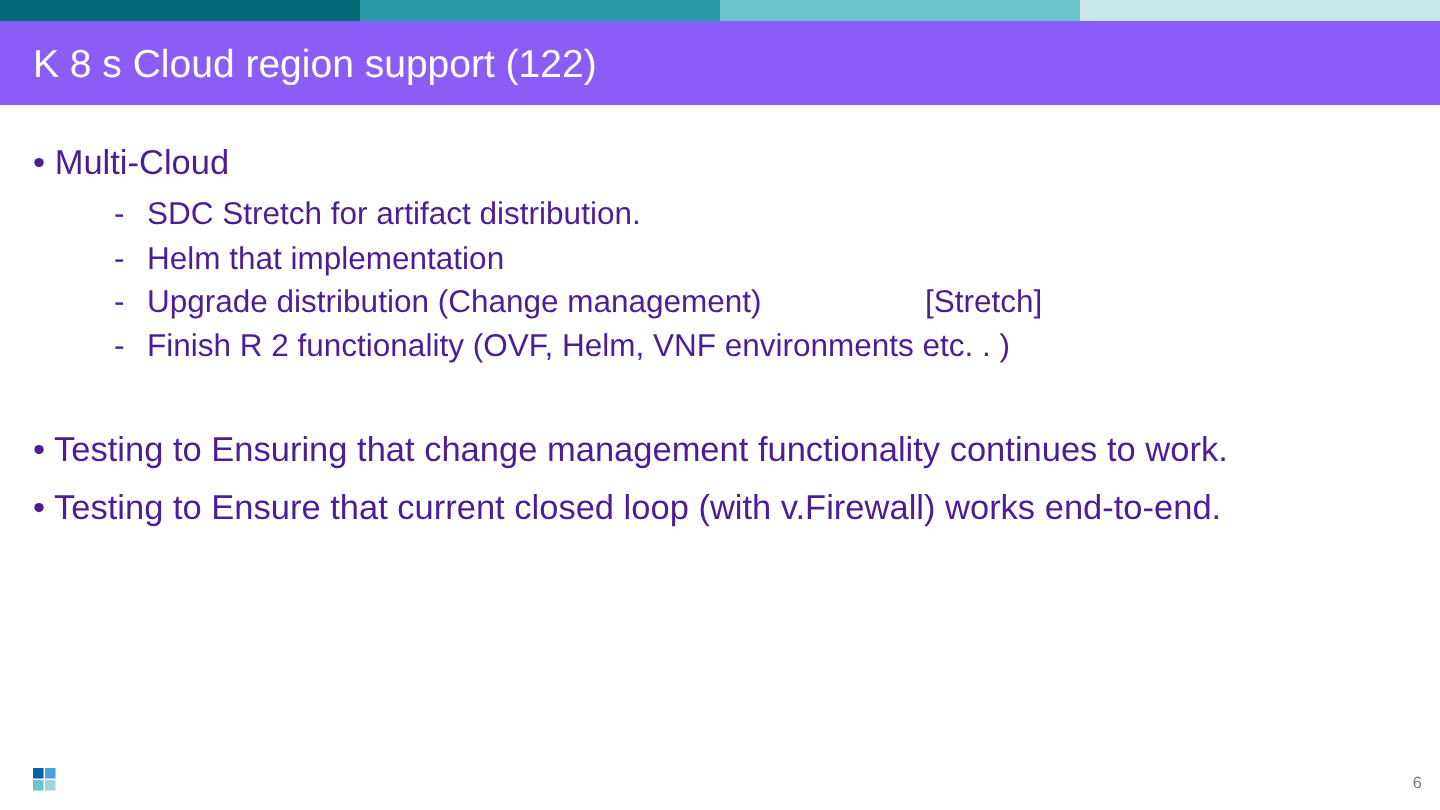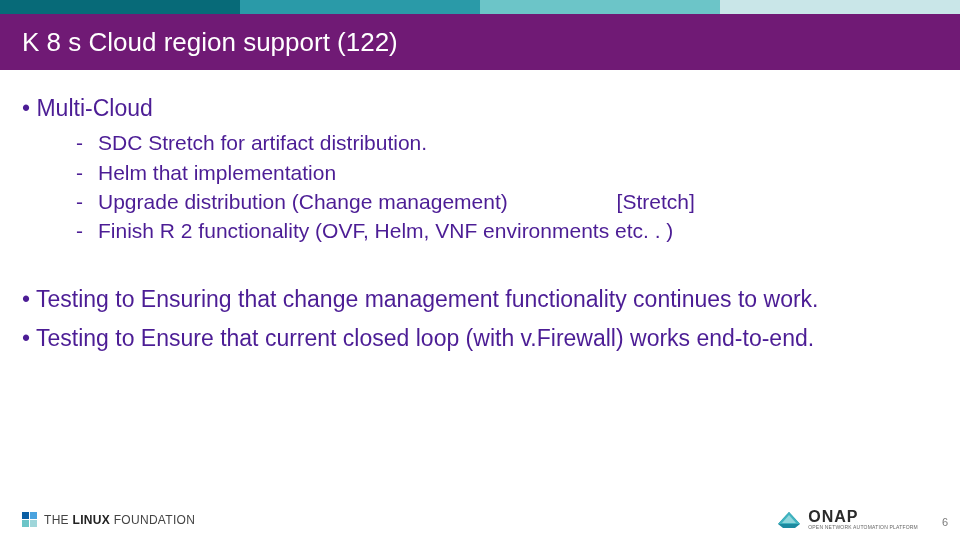--- a/index.html
+++ b/index.html
@@ -5,21 +5,21 @@
   * { box-sizing: border-box; margin: 0; padding: 0; }
   html, body { width: 960px; height: 540px; font-family: Arial, Helvetica, sans-serif; background: #fff; color: #222; overflow: hidden; }
   .slide { position: relative; width: 960px; height: 540px; }
 
   .top-strip { position: absolute; top: 0; left: 0; width: 960px; height: 14px; }
   .top-strip .s1 { position: absolute; top: 0; left: 0; width: 240px; height: 14px; background: #076a78; }
   .top-strip .s2 { position: absolute; top: 0; left: 240px; width: 240px; height: 14px; background: #2a9aa8; }
   .top-strip .s3 { position: absolute; top: 0; left: 480px; width: 240px; height: 14px; background: #6cc5c8; }
   .top-strip .s4 { position: absolute; top: 0; left: 720px; width: 240px; height: 14px; background: #c9e6e8; }
 
-  .title-bar { position: absolute; top: 14px; left: 0; width: 960px; height: 56px; background: #701a75; display: flex; align-items: center; }
+  .title-bar { position: absolute; top: 14px; left: 0; width: 960px; height: 56px; background: #8b5cf6; display: flex; align-items: center; }
   .title-text { color: #fff; font-size: 26px; font-weight: 400; padding-left: 22px; }
 
   .body { position: absolute; top: 84px; left: 22px; width: 916px; font-size: 23px; line-height: 1.28; color: #4c1d95; }
   .bullet-l1 { margin-top: 10px; }
   .bullet-l1::before { content: "•  "; }
   .sub-list { margin: 6px 0 0 54px; }
   .sub-item { font-size: 21px; line-height: 1.3; margin: 2px 0; display: flex; }
   .sub-item .dash { width: 22px; flex: 0 0 22px; }
   .sub-item .txt { flex: 1; }
   .stretch-note { display: inline-block; margin-left: 103px; }
@@ -93,37 +93,19 @@
   </div>
 
   <div class="footer">
     <div class="lf-logo">
       <div class="lf-mark">
         <div class="c c1"></div>
           <div class="c c2"></div>
           <div class="c c3"></div>
           <div class="c c4"></div>
       </div>
-      <div class="lf-text">
-        <span class="thin">THE</span>
-        <span class="bold">LINUX</span>
-        <span class="thin">FOUNDATION</span>
-      </div>
     </div>
 
-    <div class="onap-logo">
-      <div class="onap-mark">
-        <svg viewBox="0 0 26 20">
-          <polygon points="2,14 13,2 24,14 19,18 7,18" fill="#1c8aa0"></polygon>
-          <polygon points="2,14 13,2 24,14" fill="#3fb3bf"></polygon>
-          <polygon points="6,13 13,5 20,13" fill="#8fd6dc"></polygon>
-        </svg>
-      </div>
-      <div class="onap-text">
-        <span class="big">ONAP</span>
-        <span class="small">OPEN NETWORK AUTOMATION PLATFORM</span>
-      </div>
-    </div>
 
     <div class="page-num">6</div>
   </div>
 
 </div>
 
 </body></html>

